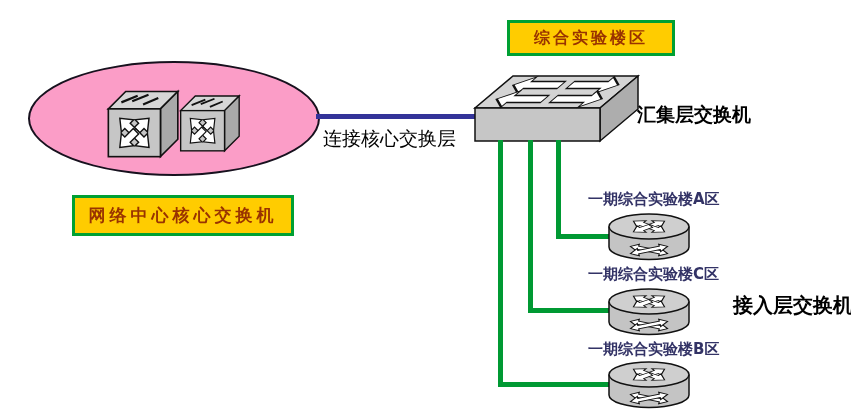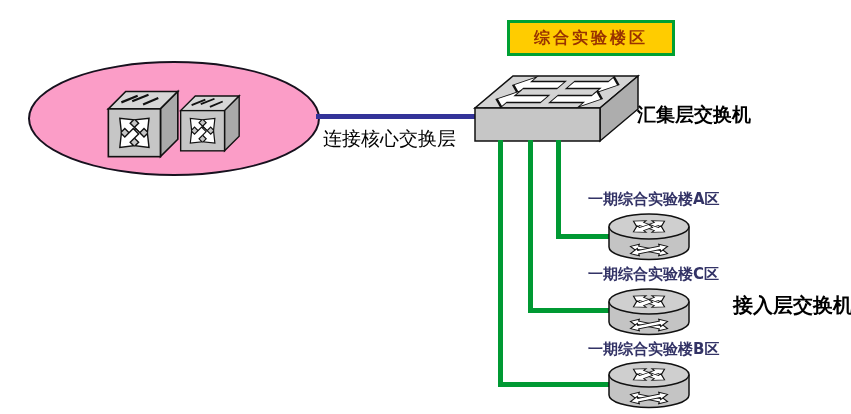--- a/index.html
+++ b/index.html
@@ -103,20 +103,23 @@
 <div class="stage">
 
   <div class="abs cloud"></div>
   <svg class="abs" style="left:104px;top:87px" width="76" height="72" viewBox="0 0 70 66">
       <use href="#cube"></use>
     </svg>
   <svg class="abs" style="left:177px;top:92px" width="64" height="61" viewBox="0 0 70 66">
       <use href="#cube"></use>
     </svg>
 
+  <div class="abs capbox core-cap">
+    <span>网络中心核心交换机</span>
+  </div>
 
   <div class="abs core-link"></div>
   <div class="abs blk link-label">连接核心交换层</div>
 
   <div class="abs capbox zone-cap">
     <span>综合实验楼区</span>
   </div>
 
   <svg class="abs" style="left:463px;top:64px" width="180" height="82" viewBox="0 0 180 82">
       <use href="#aggswitch"></use>

